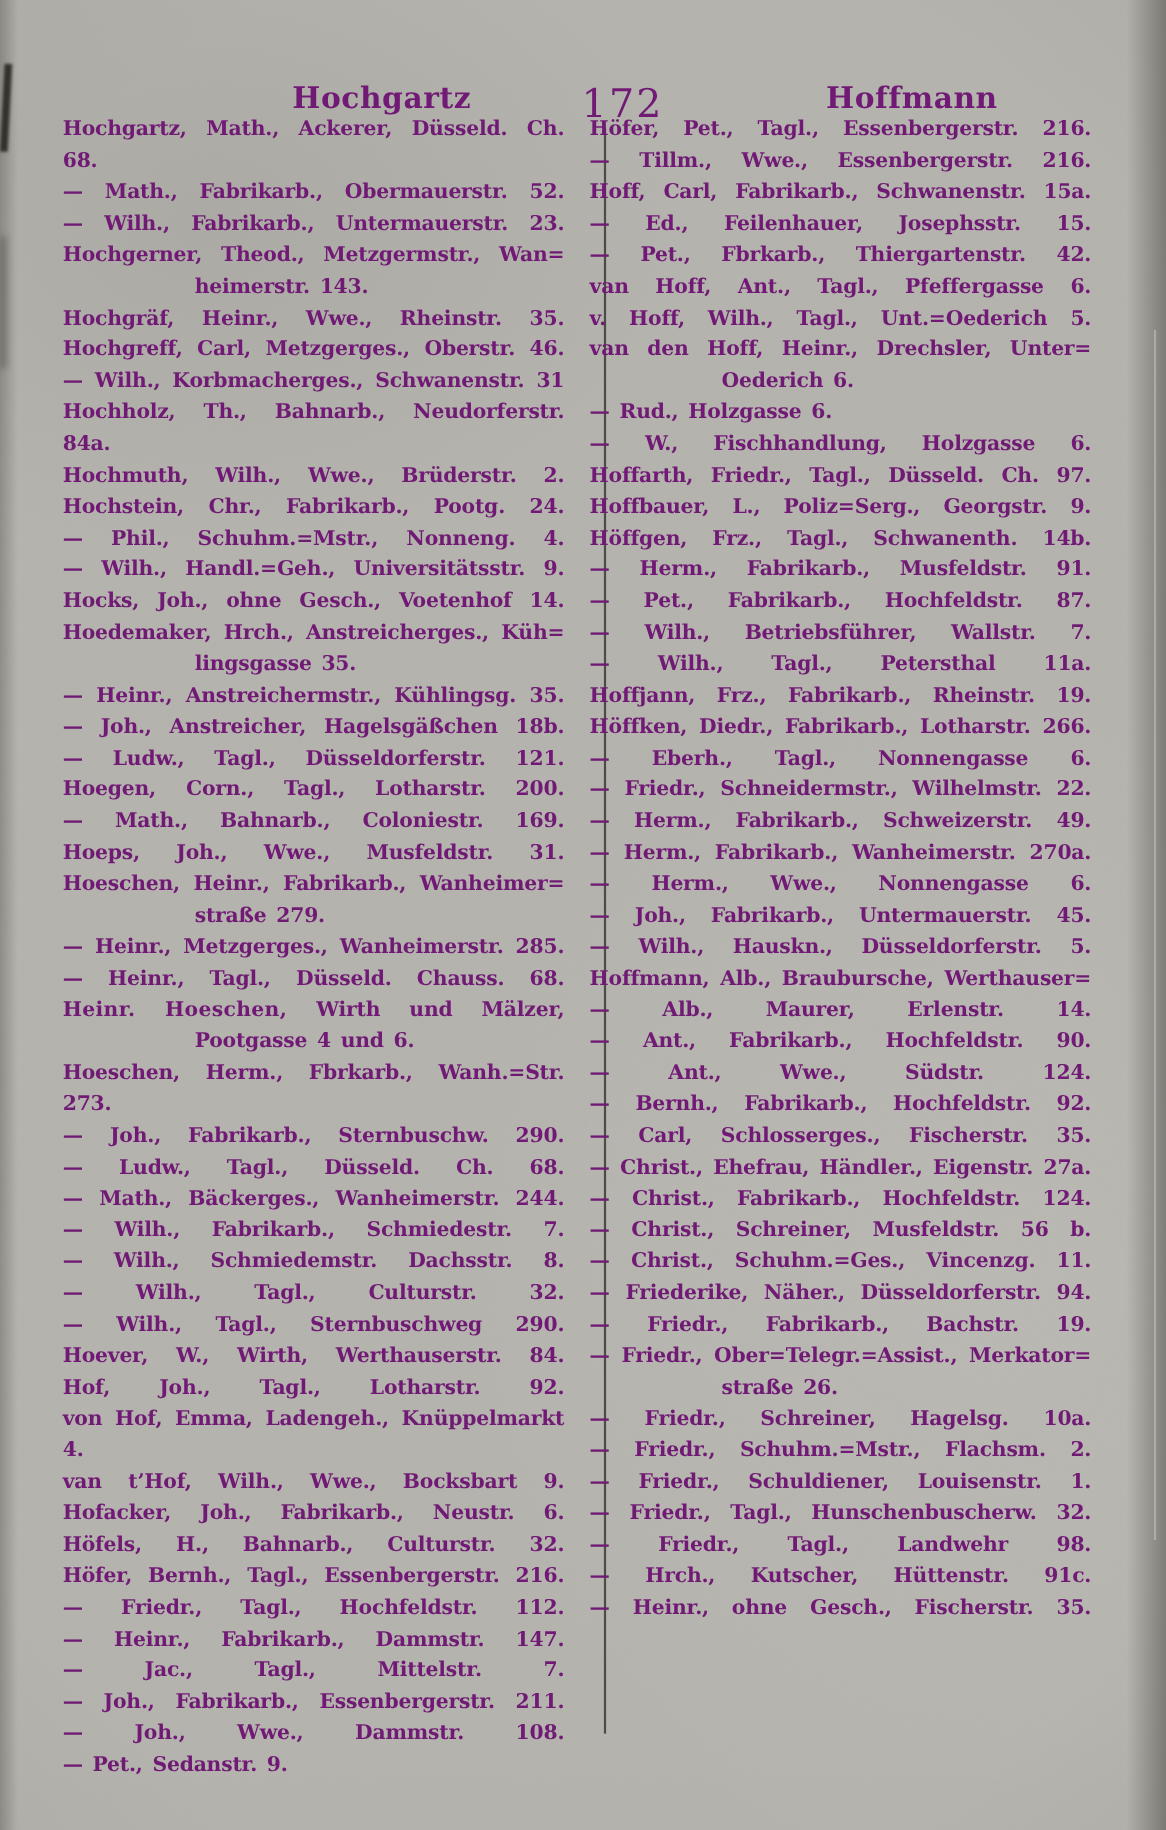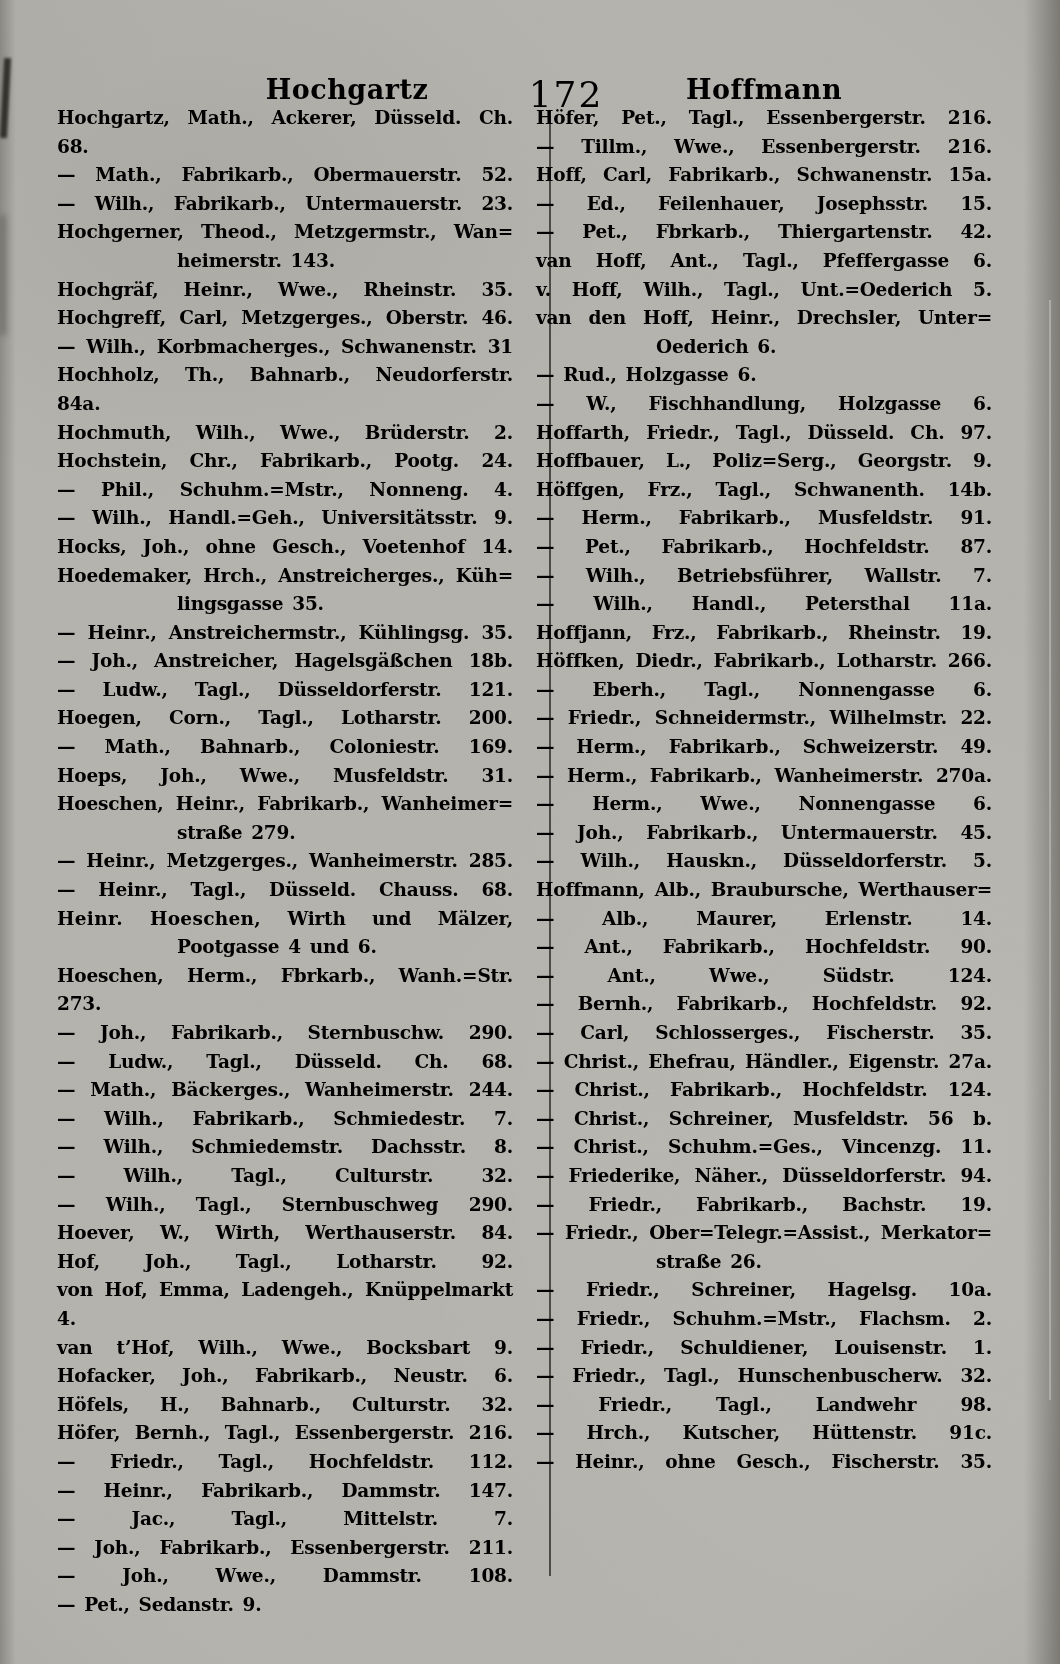--- a/index.html
+++ b/index.html
@@ -2,21 +2,21 @@
 <html><head>
 <meta charset="utf-8">
 <style>
   html,body{margin:0;padding:0;background:#8a8883;}
   .page{
     position:relative;
     width:1060px;height:1664px;
     background:#b6b4ae;
     overflow:hidden;
     font-family:"DejaVu Serif", serif;
-    color:#000000;
+    color:#701a75;
   }
   
   .page::before{
     content:"";position:absolute;inset:0;pointer-events:none;
     background:
       radial-gradient(ellipse 700px 500px at 18% 12%, rgba(90,88,82,0.10), rgba(0,0,0,0) 60%),
       radial-gradient(ellipse 800px 900px at 85% 70%, rgba(255,255,252,0.08), rgba(0,0,0,0) 65%),
       radial-gradient(ellipse 1200px 1500px at 50% 50%, rgba(0,0,0,0) 60%, rgba(50,48,44,0.12) 100%);
   }
   .grain{position:absolute;inset:0;width:100%;height:100%;opacity:0.16;pointer-events:none;}
@@ -77,21 +77,21 @@
     </filter>
     <rect width="100%" height="100%" filter="url(#grainF)"></rect>
   </svg>
 
   <div class="streak"></div>
   <div class="streak2"></div>
 
   <div class="header">
     <span class="h-word" style="left:347px;">Hochgartz</span>
     <span class="h-num" style="left:566px;">172</span>
-    <span class="h-word" style="left:764px;">Hoffmann</span>
+    <span class="h-word" style="left:829px;">Hoffmann</span>
   </div>
 
   <div class="divider"></div>
 
   <div class="col col-left" id="col-left">
       <div class="line just">Hochgartz, Math., Ackerer, Düsseld. Ch. 68.</div>
       <div class="line just">— Math., Fabrikarb., Obermauerstr. 52.</div>
       <div class="line just">— Wilh., Fabrikarb., Untermauerstr. 23.</div>
       <div class="line just">Hochgerner, Theod., Metzgermstr., Wan=</div>
       <div class="line cont">heimerstr. 143.</div>
@@ -151,21 +151,21 @@
       <div class="line just">van den Hoff, Heinr., Drechsler, Unter=</div>
       <div class="line cont">Oederich 6.</div>
       <div class="line">— Rud., Holzgasse 6.</div>
       <div class="line just">— W., Fischhandlung, Holzgasse 6.</div>
       <div class="line just">Hoffarth, Friedr., Tagl., Düsseld. Ch. 97.</div>
       <div class="line just">Hoffbauer, L., Poliz=Serg., Georgstr. 9.</div>
       <div class="line just">Höffgen, Frz., Tagl., Schwanenth. 14b.</div>
       <div class="line just">— Herm., Fabrikarb., Musfeldstr. 91.</div>
       <div class="line just">— Pet., Fabrikarb., Hochfeldstr. 87.</div>
       <div class="line just">— Wilh., Betriebsführer, Wallstr. 7.</div>
-      <div class="line just">— Wilh., Handl., Petersthal 11a.</div>
+      <div class="line just">— Wilh., Tagl., Petersthal 11a.</div>
       <div class="line just">Hoffjann, Frz., Fabrikarb., Rheinstr. 19.</div>
       <div class="line just">Höffken, Diedr., Fabrikarb., Lotharstr. 266.</div>
       <div class="line just">— Eberh., Tagl., Nonnengasse 6.</div>
       <div class="line just">— Friedr., Schneidermstr., Wilhelmstr. 22.</div>
       <div class="line just">— Herm., Fabrikarb., Schweizerstr. 49.</div>
       <div class="line just">— Herm., Fabrikarb., Wanheimerstr. 270a.</div>
       <div class="line just">— Herm., Wwe., Nonnengasse 6.</div>
       <div class="line just">— Joh., Fabrikarb., Untermauerstr. 45.</div>
       <div class="line just">— Wilh., Hauskn., Düsseldorferstr. 5.</div>
       <div class="line just">Hoffmann, Alb., Braubursche, Werthauser=</div>

